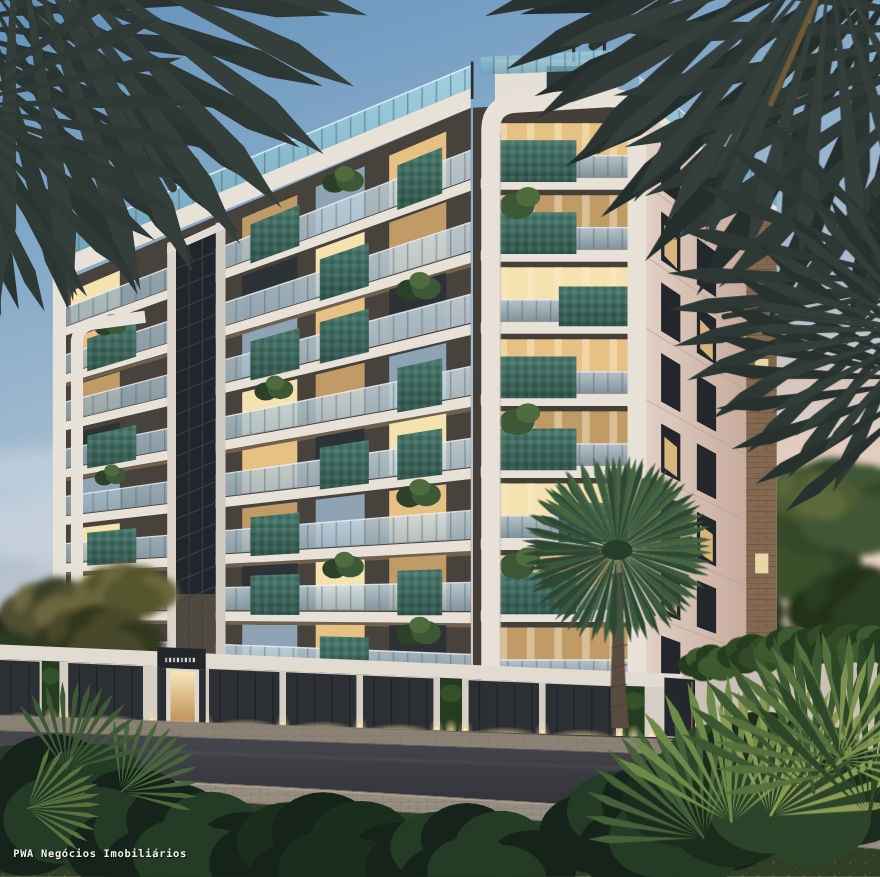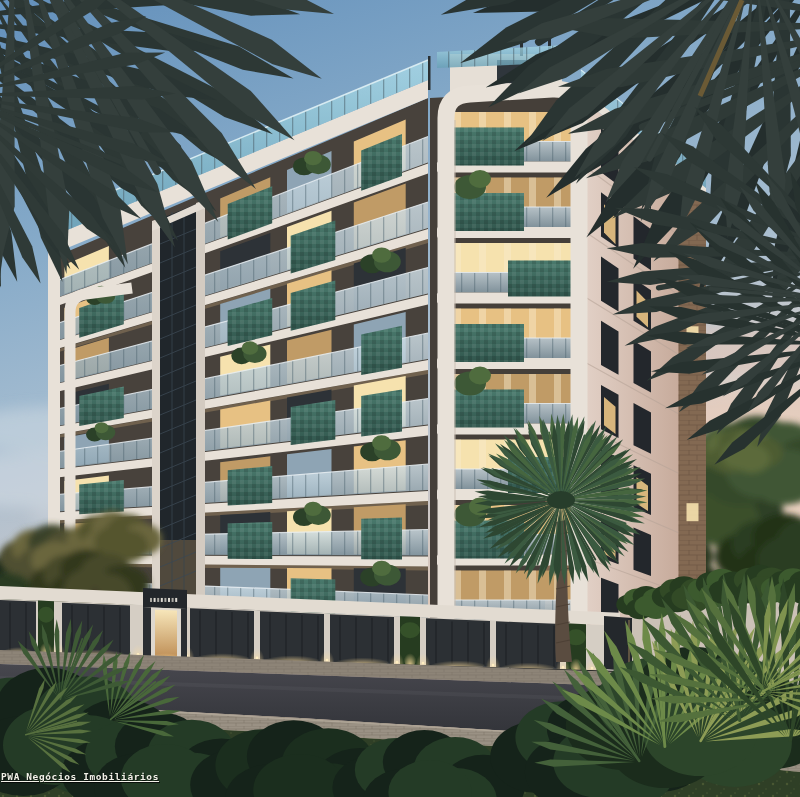--- a/index.html
+++ b/index.html
@@ -1,24 +1,23 @@
 <!DOCTYPE html>
 <html><head>
 <meta charset="utf-8">
 <style>
   html,body{margin:0;padding:0;background:#0b0d10;}
   .scene{position:relative;width:800px;height:797px;overflow:hidden;font-family:"DejaVu Sans",sans-serif;}
   .scene svg{display:block;}
   .watermark{
-    position:absolute;left:1px;top:771px;
+    position:absolute;left:12px;top:771px;
     font:bold 9.5px "DejaVu Sans Mono",monospace;
     letter-spacing:.6px;color:#f2f1e8;
     text-shadow:1px 1px 1px rgba(0,0,0,.75);
     user-select:none;
-    text-decoration:underline;
   }
 </style>
 </head>
 <body>
 
 <div class="scene">
 <svg id="scene-svg" width="800" height="797" viewBox="0 0 800 797">
   <defs>
     <linearGradient id="skyGrad" x1="0" y1="0" x2="0.3" y2="1">
       <stop offset="0" stop-color="#6390bb"></stop>

